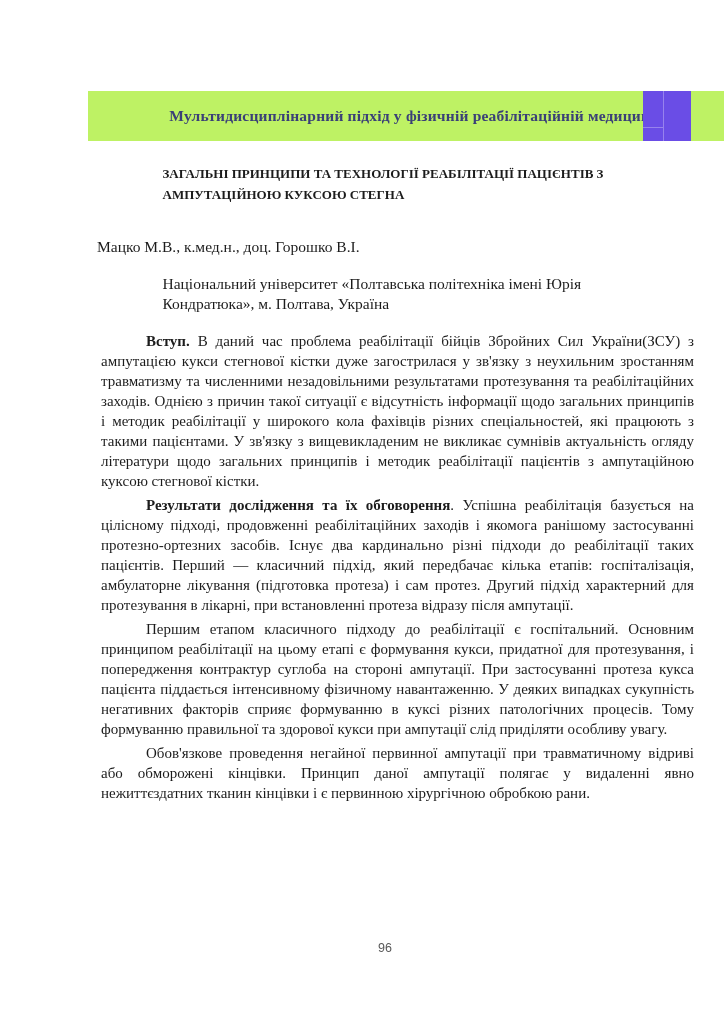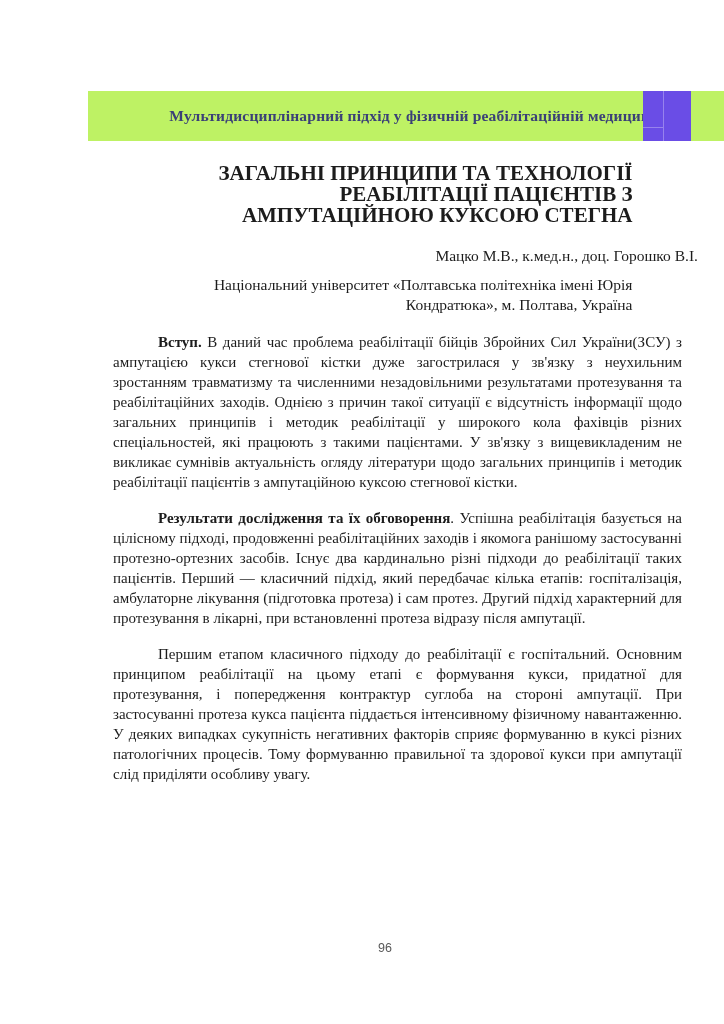--- a/index.html
+++ b/index.html
@@ -64,43 +64,43 @@
 
   
   .article {
     position: absolute;
     left: 97px;
     top: 163px;
     width: 601px;
   }
   .article-title {
     max-width: 470px;
-    margin: 0 auto 20px auto;
-    text-align: right;
+    margin: 0 auto 32px auto;
+    text-align: left;
     font-weight: bold;
-    font-size: 21px;
+    font-size: 13px;
     line-height: 21px;
   }
   .meta {
-    text-align: right;
+    text-align: left;
     font-size: 15.5px;
     line-height: 20.5px;
   }
   .affiliation {
     max-width: 470px;
-    margin: 8px auto;
+    margin: 16px auto;
   }
   .body-text {
     margin-top: 14px;
     font-size: 15px;
     line-height: 20px;
     text-align: justify;
   }
   .body-text p {
-    margin: 16px;
+    margin: 4px;
     text-indent: 45px;
   }
   .lead {
     font-weight: bold;
   }
 
   
   .page-number {
     position: absolute;
     left: 378px;
@@ -132,16 +132,17 @@
   </div>
 
   <div class="body-text">
     <p><span class="lead">Вступ.</span><span> В даний час проблема реабілітації бійців Збройних Сил України(ЗСУ) з ампутацією кукси стегнової кістки дуже загострилася у зв'язку з неухильним зростанням травматизму та численними незадовільними результатами протезування та реабілітаційних заходів. Однією з причин такої ситуації є відсутність інформації щодо загальних принципів і методик реабілітації у широкого кола фахівців різних спеціальностей, які працюють з такими пацієнтами. У зв'язку з вищевикладеним не викликає сумнівів актуальність огляду літератури щодо загальних принципів і методик реабілітації пацієнтів з ампутаційною куксою стегнової кістки.</span></p>
 
 
     <p><span class="lead">Результати дослідження та їх обговорення</span><span>. Успішна реабілітація базується на цілісному підході, продовженні реабілітаційних заходів і якомога ранішому застосуванні протезно-ортезних засобів. Існує два кардинально різні підходи до реабілітації таких пацієнтів. Перший — класичний підхід, який передбачає кілька етапів: госпіталізація, амбулаторне лікування (підготовка протеза) і сам протез. Другий підхід характерний для протезування в лікарні, при встановленні протеза відразу після ампутації.</span></p>
 
     <p><span class="lead"></span><span>Першим етапом класичного підходу до реабілітації є госпітальний. Основним принципом реабілітації на цьому етапі є формування кукси, придатної для протезування, і попередження контрактур суглоба на стороні ампутації. При застосуванні протеза кукса пацієнта піддається інтенсивному фізичному навантаженню. У деяких випадках сукупність негативних факторів сприяє формуванню в куксі різних патологічних процесів. Тому формуванню правильної та здорової кукси при ампутації слід приділяти особливу увагу.</span></p>
 
+    <p><span class="lead"></span><span>Обов'язкове проведення негайної первинної ампутації при травматичному відриві або обморожені кінцівки. Принцип даної ампутації полягає у видаленні явно нежиттєздатних тканин кінцівки і є первинною хірургічною обробкою рани.</span></p>
   </div>
 </div>
 
 <div class="page-number">96</div>
 
 </body></html>

